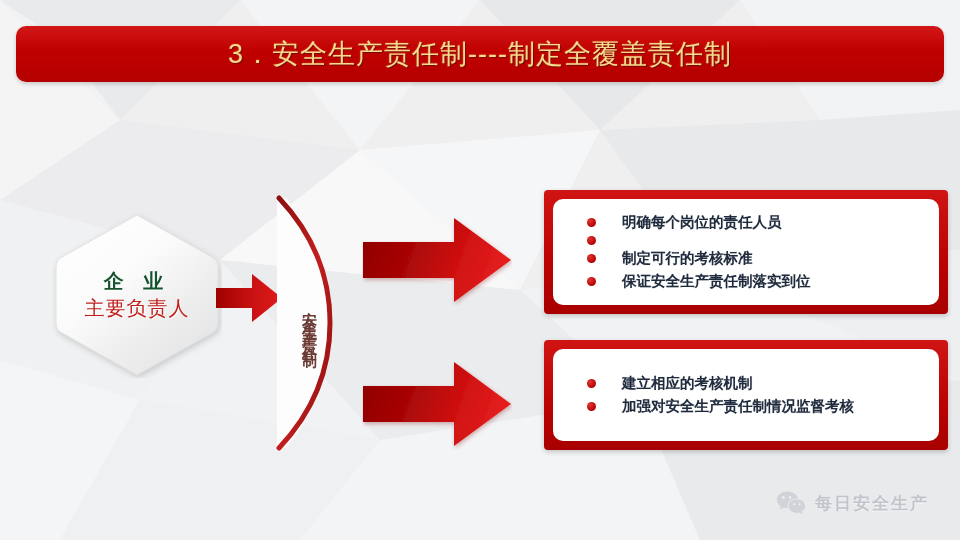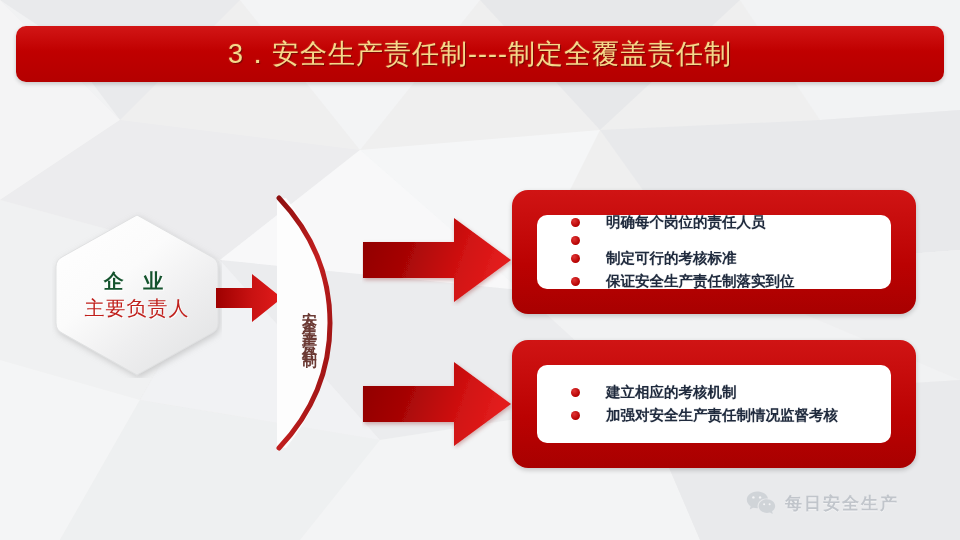--- a/index.html
+++ b/index.html
@@ -66,47 +66,47 @@
   }
 
   
   .big-arrow{position:absolute;width:150px;height:92px;}
   #arrow-top{left:362px;top:214px;}
   #arrow-bottom{left:362px;top:358px;}
 
   
   .content-box{
     position:absolute;
-    border-radius:16px;
+    border-radius:4px;
     background:linear-gradient(180deg,#d01414 0%,#bb0202 60%,#a80000 100%);
     box-shadow:0 2px 5px rgba(0,0,0,.2);
-    padding:25px;box-sizing:border-box;
+    padding:9px;box-sizing:border-box;margin-left:32px;
   }
   .content-inner{
     width:100%;height:100%;box-sizing:border-box;
     background:#ffffff;border-radius:10px;
     display:flex;flex-direction:column;justify-content:center;
     padding:6px 0 6px 34px;
   }
   #box-top{left:512px;top:190px;width:404px;height:124px;}
-  #box-bottom{left:512px;top:340px;width:404px;height:128px;}
+  #box-bottom{left:512px;top:340px;width:404px;height:110px;}
   .bullet-row{display:flex;align-items:center;margin:2px 0;}
   .bullet-dot{
     width:9px;height:9px;border-radius:50%;
     background:radial-gradient(circle at 35% 32%,#e03434,#b40000 70%);
     flex:0 0 auto;margin-right:26px;
   }
   .bullet-text{
     color:#1f2a3d;font-size:14.5px;font-weight:bold;white-space:nowrap;
     text-shadow:0 0 1px rgba(31,42,61,.25);
   }
 
   
   .watermark{
-    position:absolute;left:746px;top:490px;
+    position:absolute;left:776px;top:490px;
     display:flex;align-items:center;gap:9px;opacity:.5;
   }
   .wm-text{
     color:#9aa2ab;font-size:17px;font-weight:bold;letter-spacing:2px;
     text-shadow:0 1px 0 rgba(255,255,255,.9);
   }
 </style>
 </head>
 <body>
 

